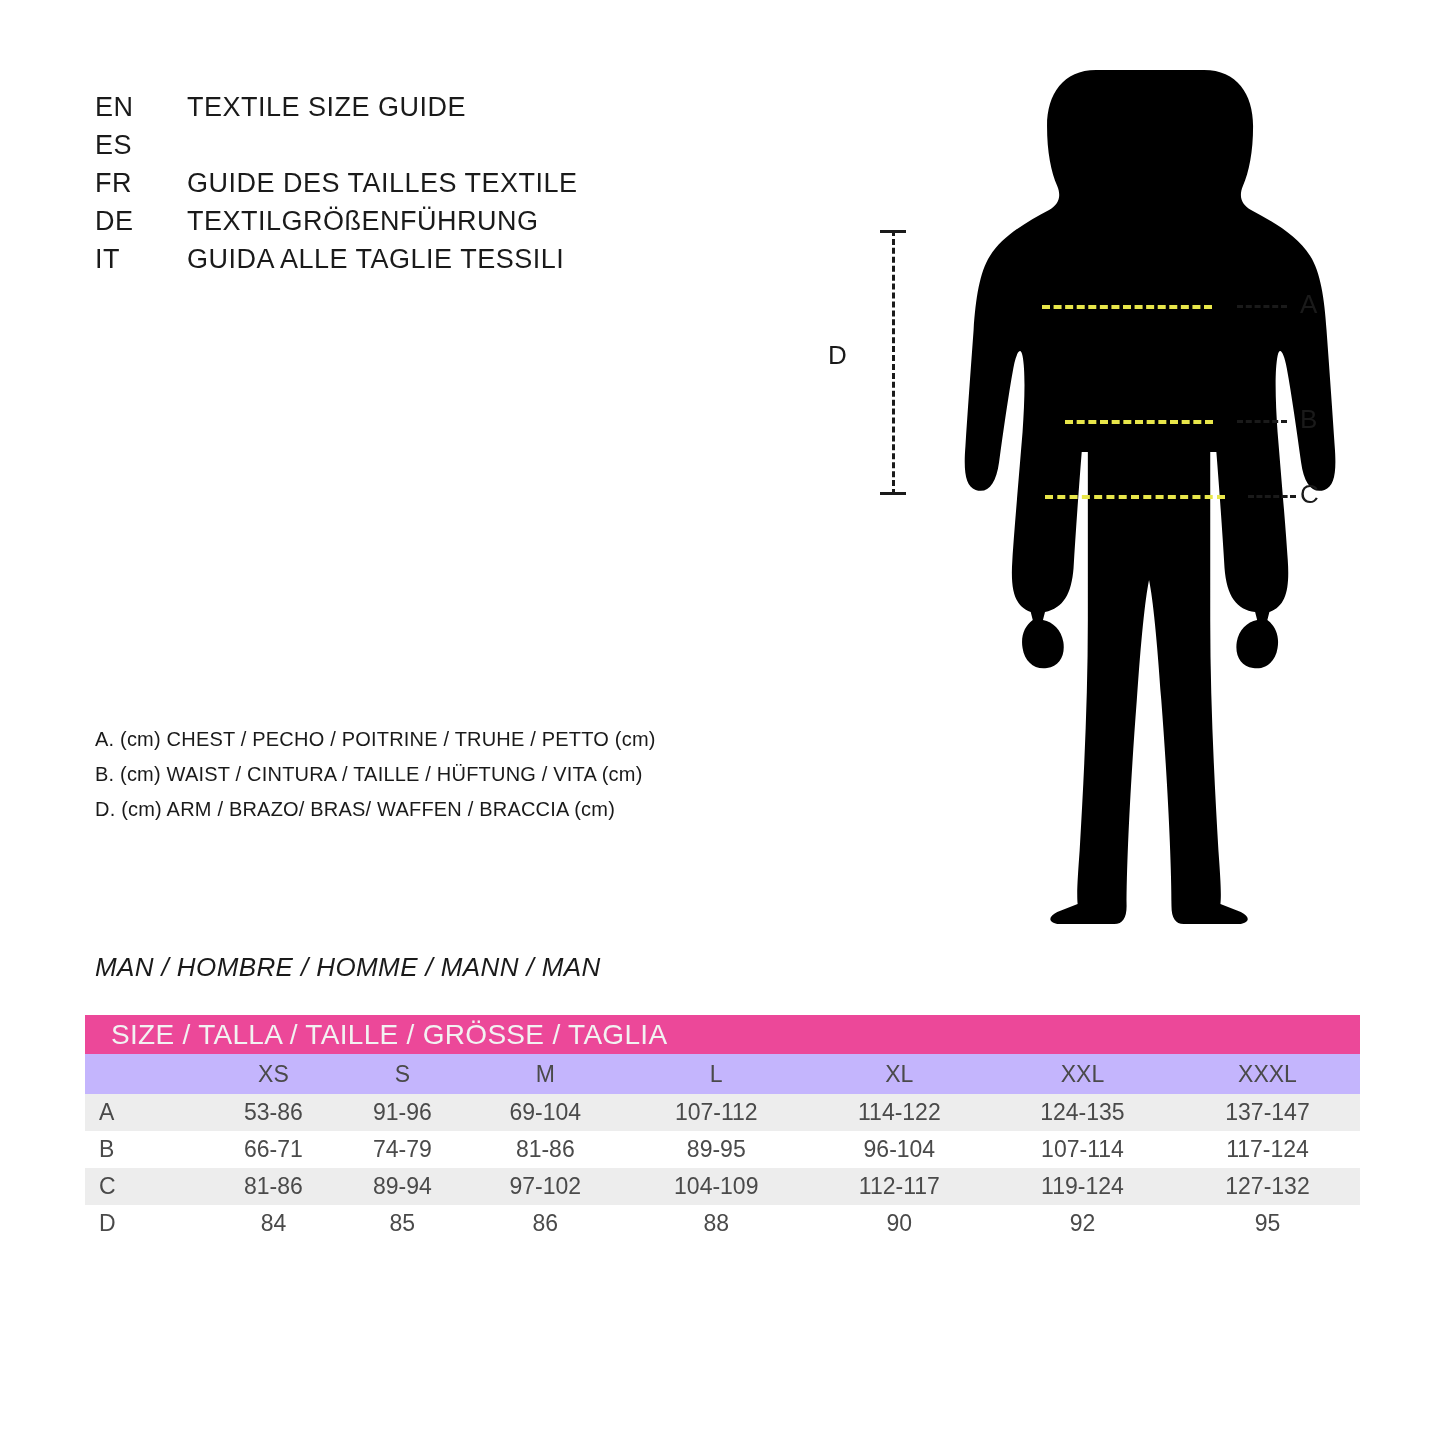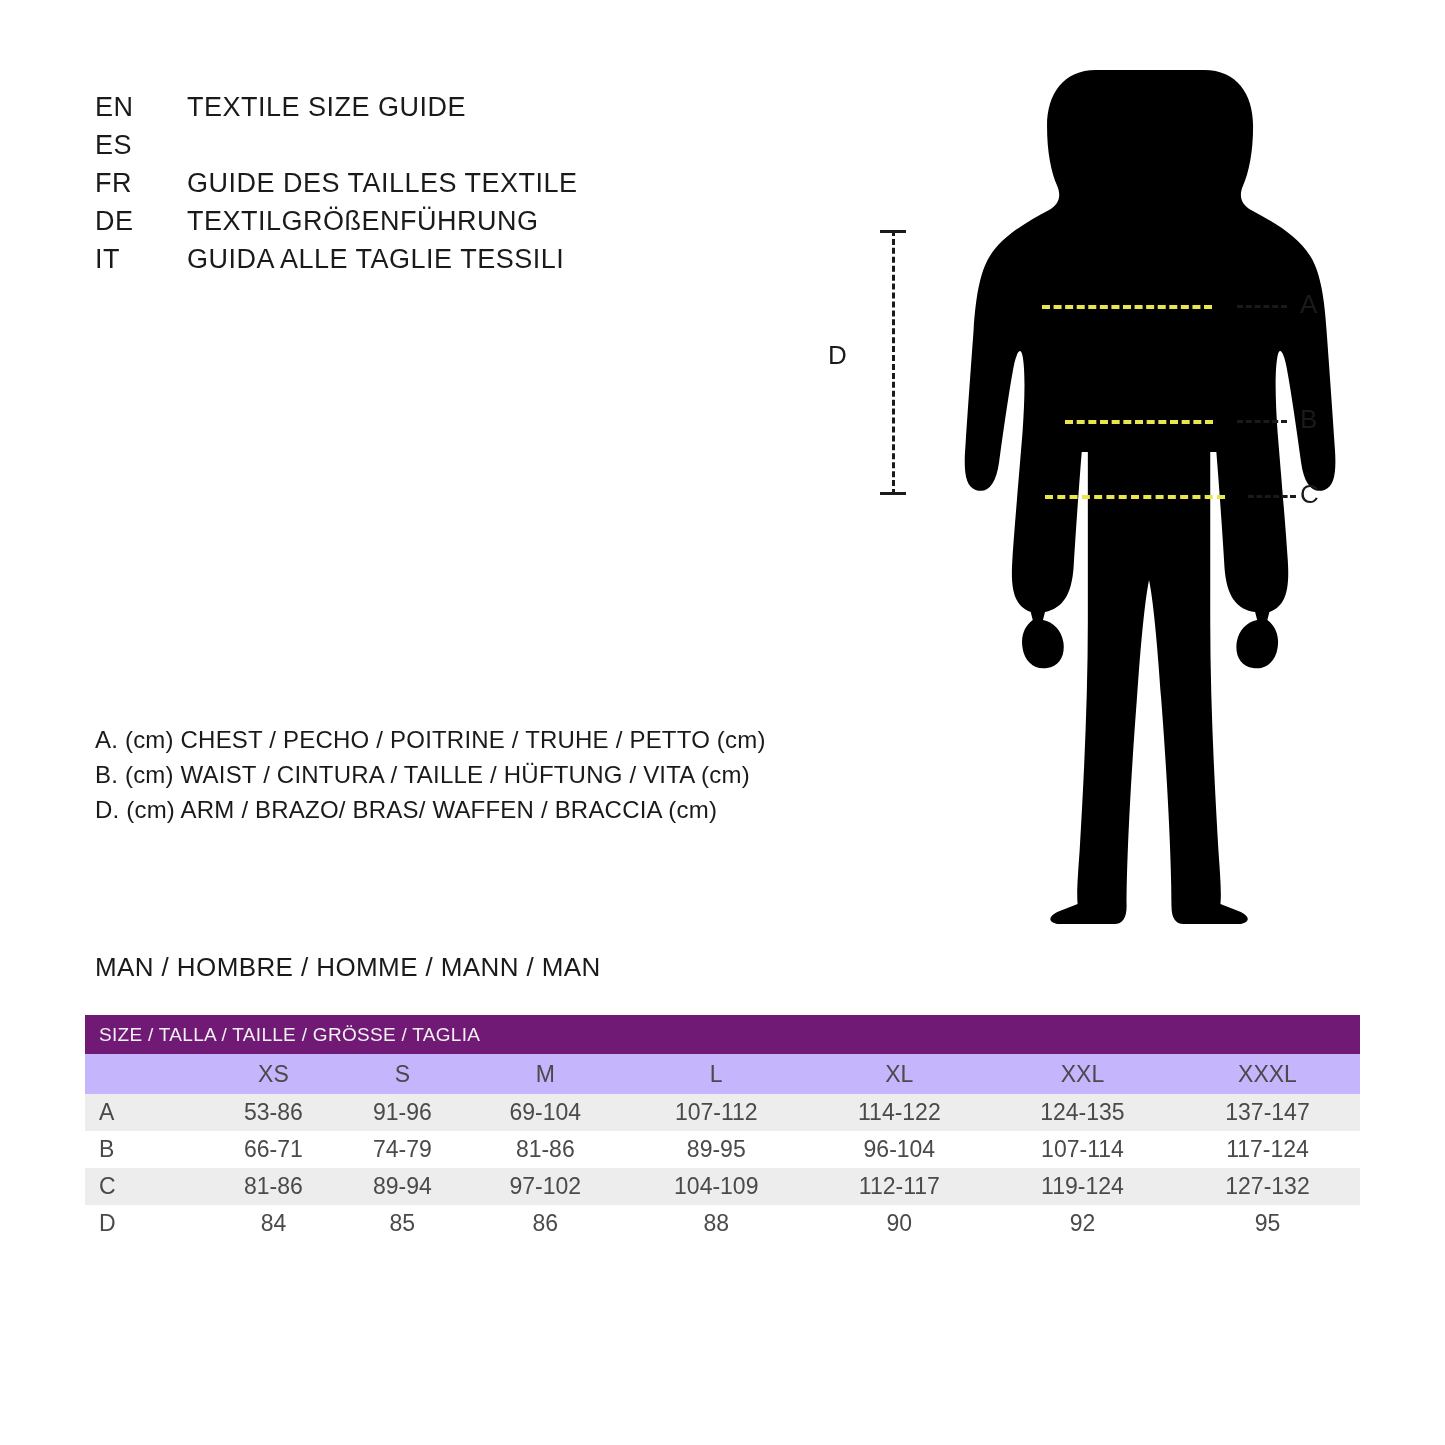--- a/index.html
+++ b/index.html
@@ -40,21 +40,21 @@
   }
 
   
   .legend-block {
     position: absolute;
     left: 95px;
     top: 722px;
     width: 720px;
   }
   .legend-row {
-    font-size: 24px;
+    font-size: 20px;
     line-height: 35px;
     color: #1a1a1a;
     letter-spacing: 0.2px;
   }
 
   
   .figure-area {
     position: absolute;
     left: 810px;
     top: 60px;
@@ -126,45 +126,46 @@
   }
 
   
   .section-label {
     position: absolute;
     left: 95px;
     top: 952px;
     font-size: 26px;
     letter-spacing: 0.4px;
     color: #1a1a1a;
+    font-style: italic;
   }
 
   
   .size-table {
     position: absolute;
     left: 85px;
     top: 1015px;
     width: 1275px;
     border-collapse: collapse;
     font-size: 23px;
     color: #4a4a4a;
   }
   .size-table td, .size-table th {
     text-align: center;
     font-weight: normal;
     padding: 0;
     height: 37px;
   }
   .size-table .row-title td {
-    background: #701a75;
+    background: #ec4899;
     color: #f2f2f2;
     text-align: left;
-    padding-left: 14px;
+    padding-left: 26px;
     height: 39px;
-    font-size: 19px;
+    font-size: 28px;
     letter-spacing: 0.3px;
   }
   .size-table .row-head td {
     background: #c4b5fd;
     color: #4a4a4a;
     height: 40px;
   }
   .size-table .row-shaded td {
     background: #ededed;
   }

